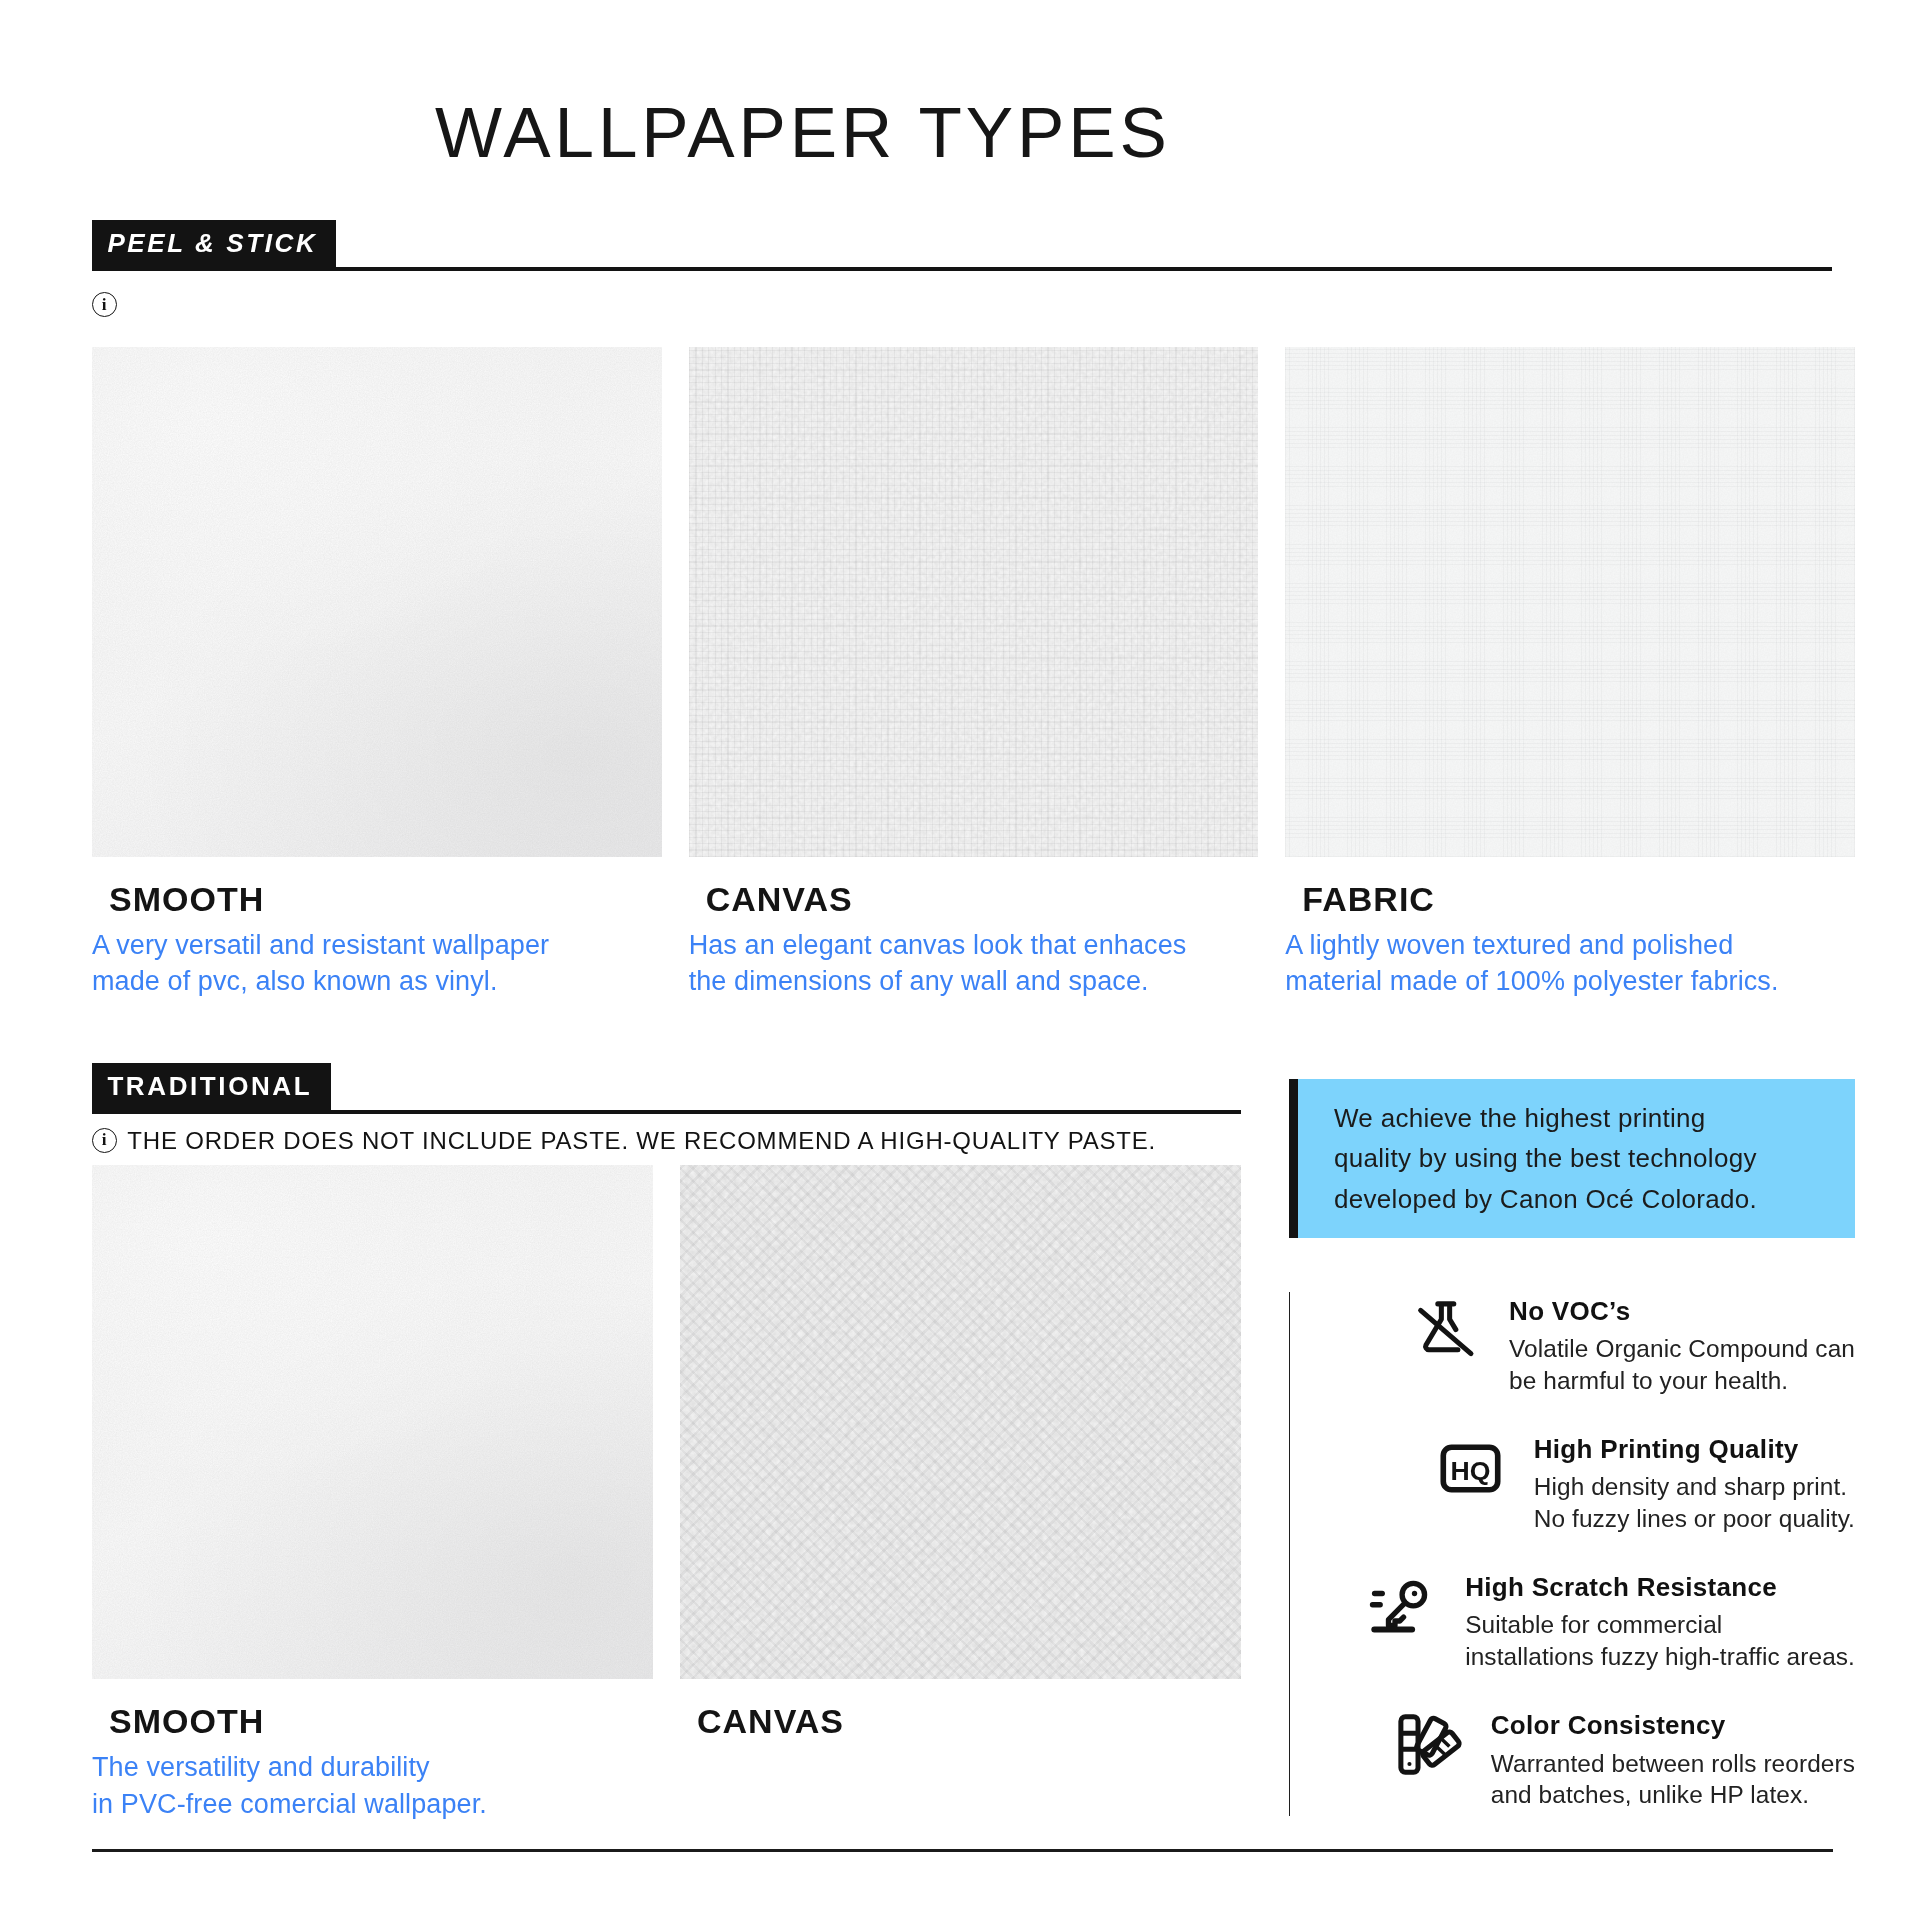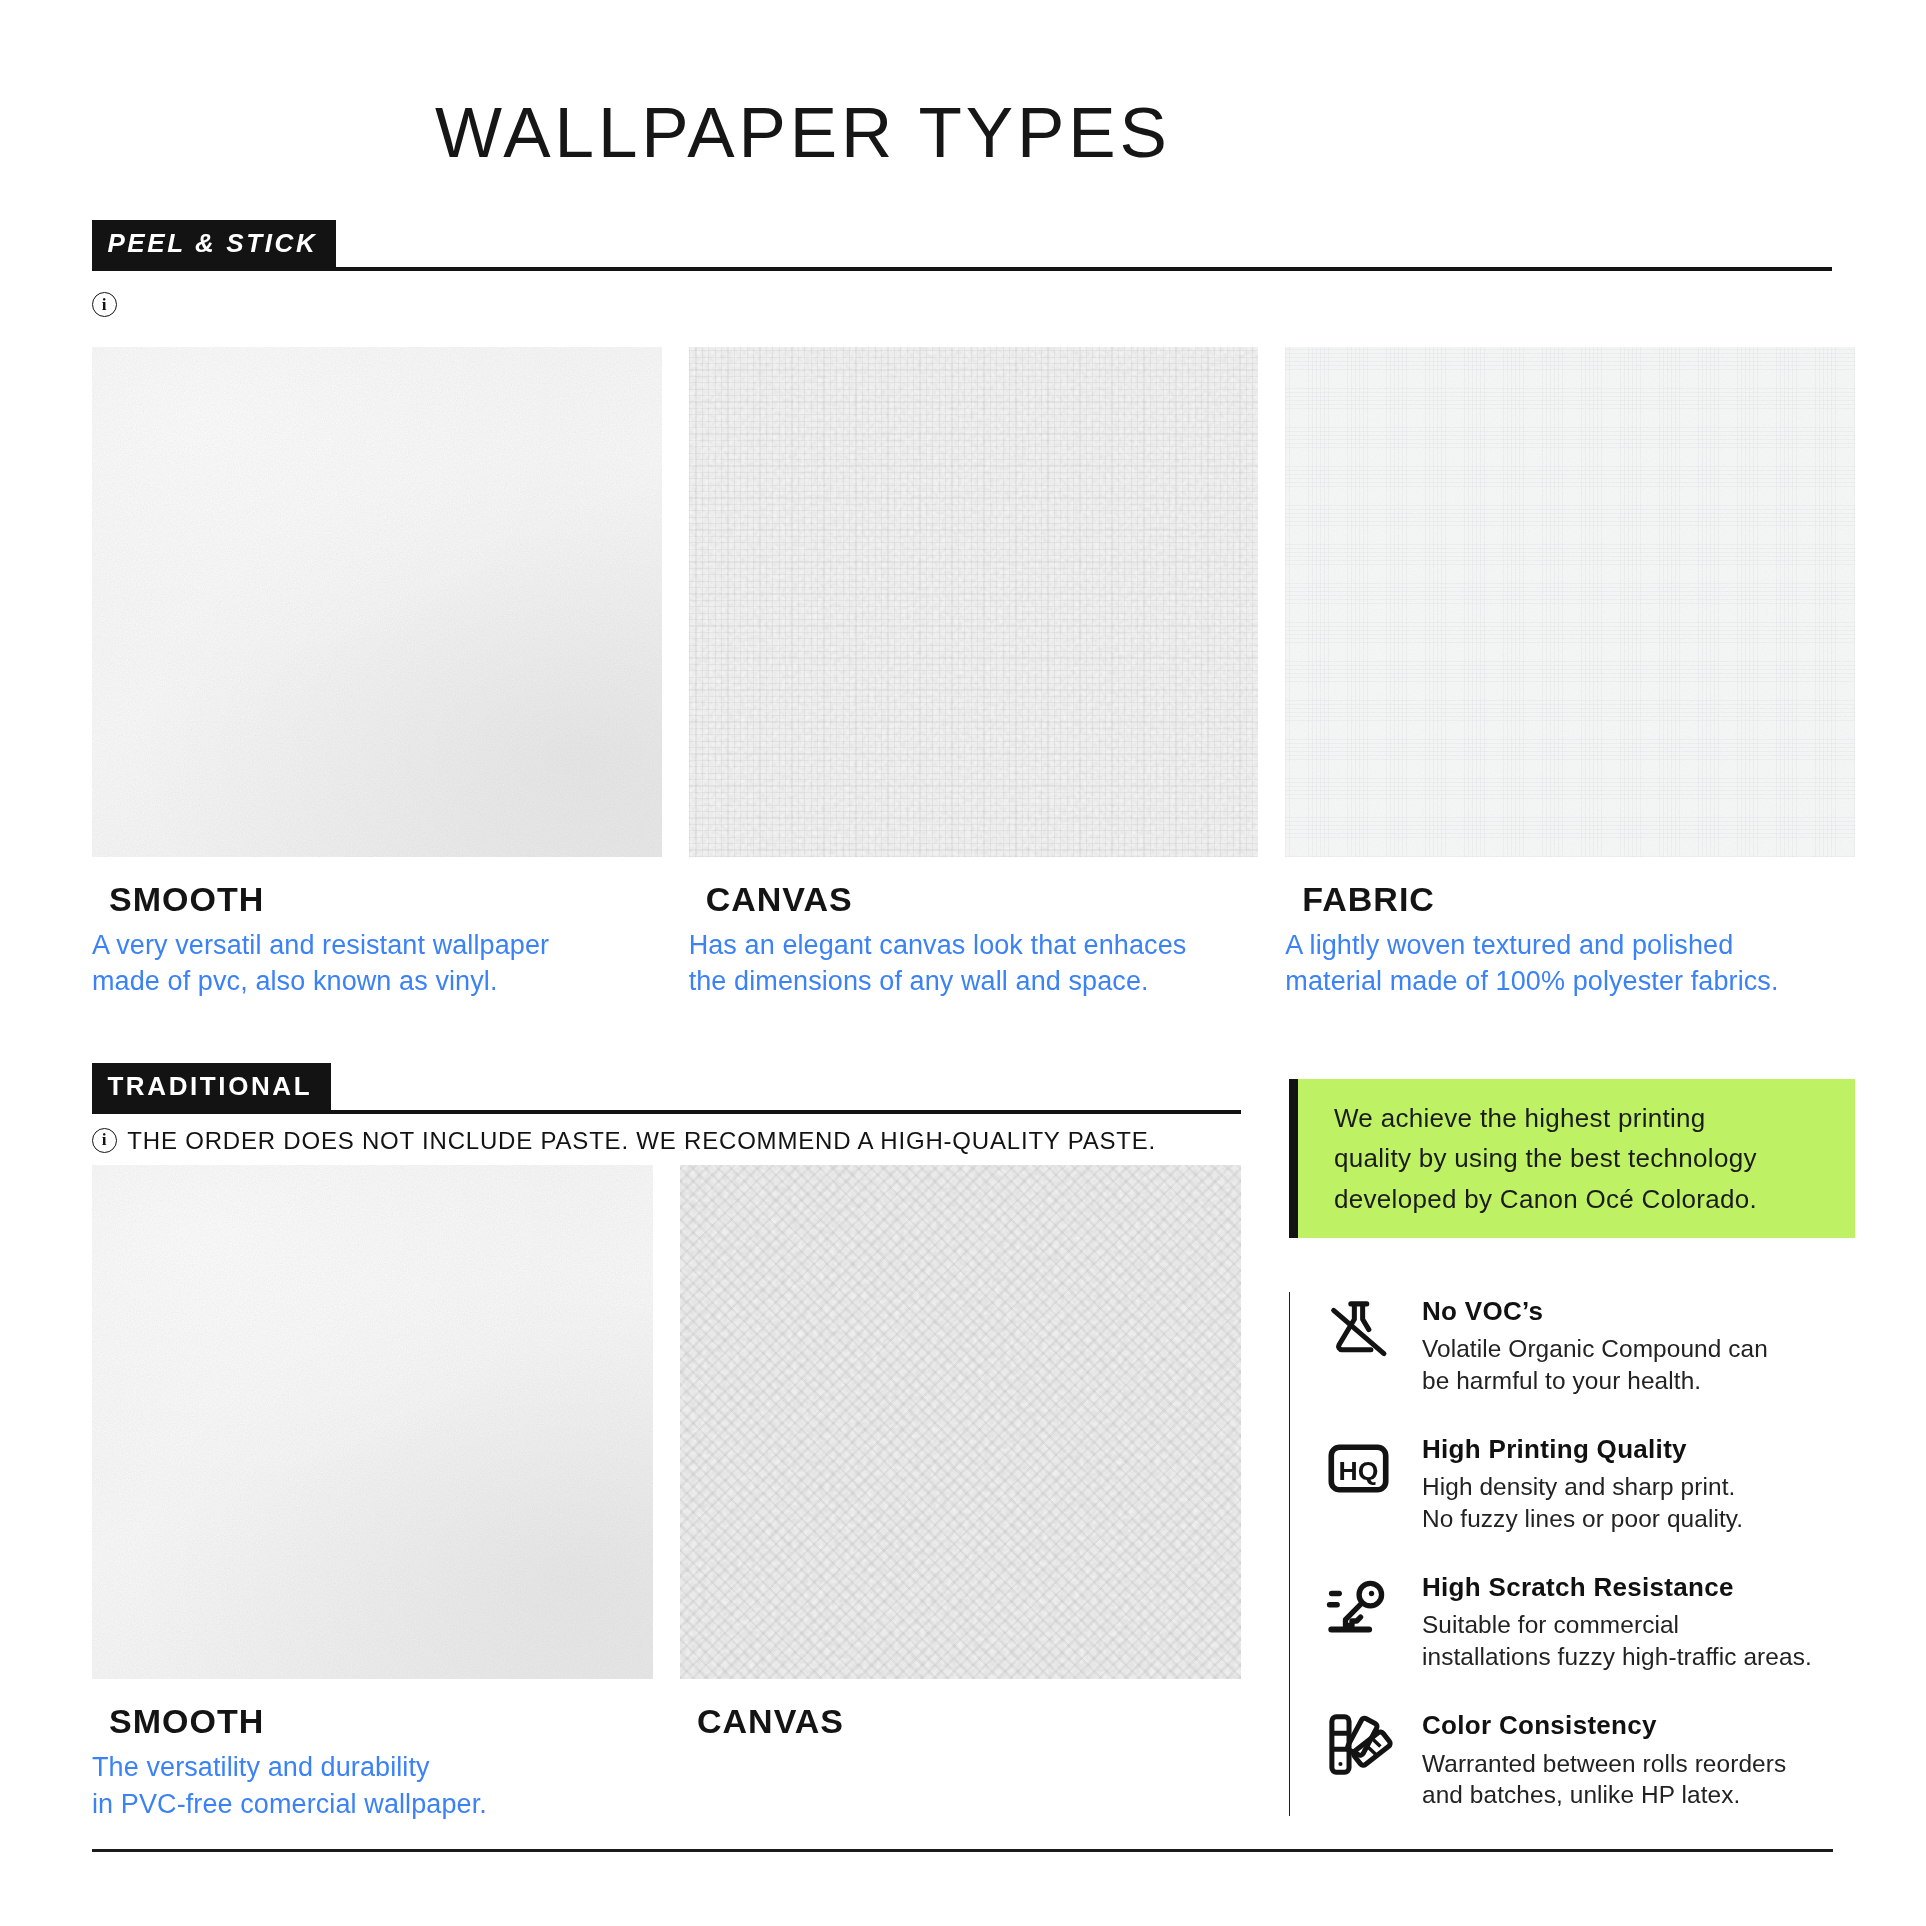--- a/index.html
+++ b/index.html
@@ -75,28 +75,28 @@
       repeating-linear-gradient(45deg, rgba(80,80,85,0.08) 0 2.6px, rgba(0,0,0,0) 2.6px 9px),
       repeating-linear-gradient(-45deg, rgba(80,80,85,0.08) 0 2.6px, rgba(0,0,0,0) 2.6px 9px);
   }
 
   
   .traditional-row{margin-top:63px;display:flex;align-items:flex-start;}
   .trad-left{width:1149px;flex:none;}
   .trad-right{flex:1;margin-left:48px;min-width:0;}
 
   .quality-box{
-    margin-top:16px;background:#bef264;border-left:9.6px solid #131313;
+    margin-top:16px;background:#7dd3fc;border-left:9.6px solid #131313;
     padding:19px 23px 19px 36px;font-size:26px;line-height:1.55;
     letter-spacing:0.3px;color:#1b1b1b;
   }
 
   .features{
     margin-top:54px;border-left:1.9px solid #1f1f1f;
-    padding:2.6px 0 5.1px 33px;display:flex;flex-direction:column;gap:36px;
+    padding:2.6px 0 5.1px 33px;display:flex;flex-direction:column;gap:36px;align-items:flex-end;
   }
   .feature{display:flex;gap:28px;align-items:flex-start;}
   .feature-icon{flex:none;width:71px;height:71px;}
   .feature-icon svg{width:100%;height:100%;display:block;}
   .feature-title{margin:1.3px 0 0;font-size:26px;font-weight:700;color:#111111;letter-spacing:0.3px;}
   .feature-text{margin:6.4px 0 0;font-size:24.4px;line-height:1.3;color:#222222;letter-spacing:0.1px;}
 
   .bottom-rule{margin-top:26px;width:1741px;border-top:3.2px solid #1b1b1b;height:0;}
 </style>
 </head>

